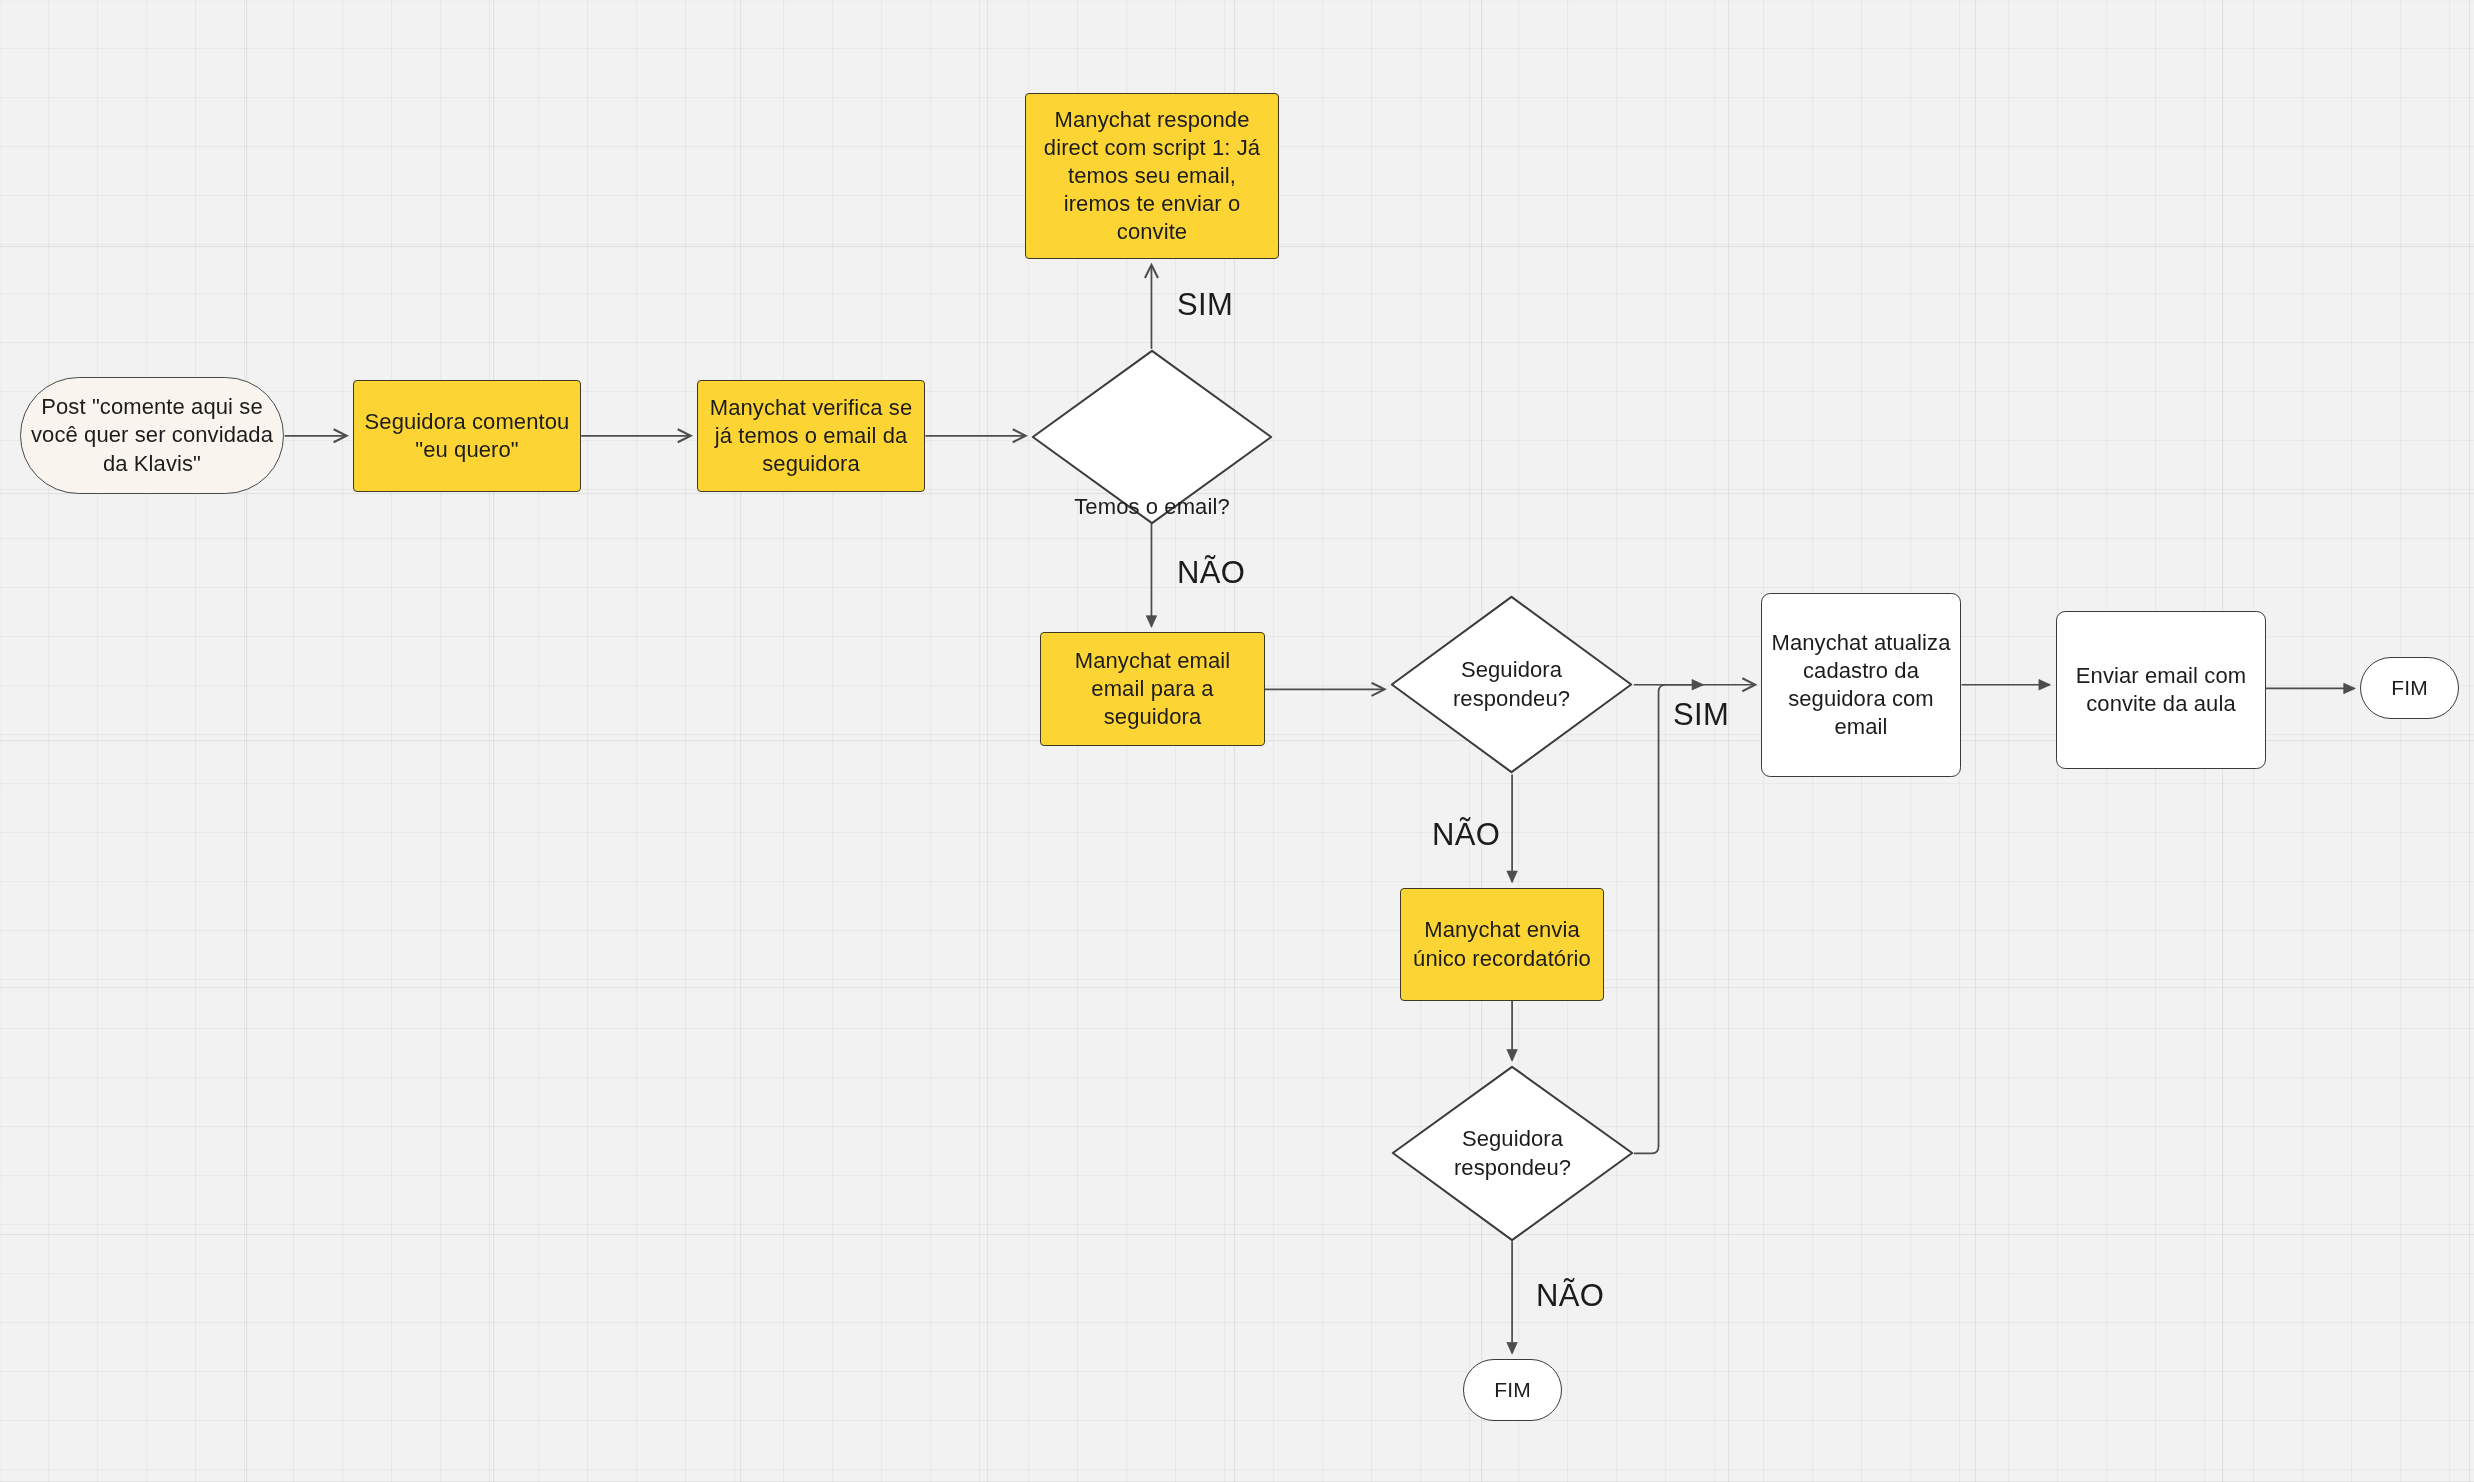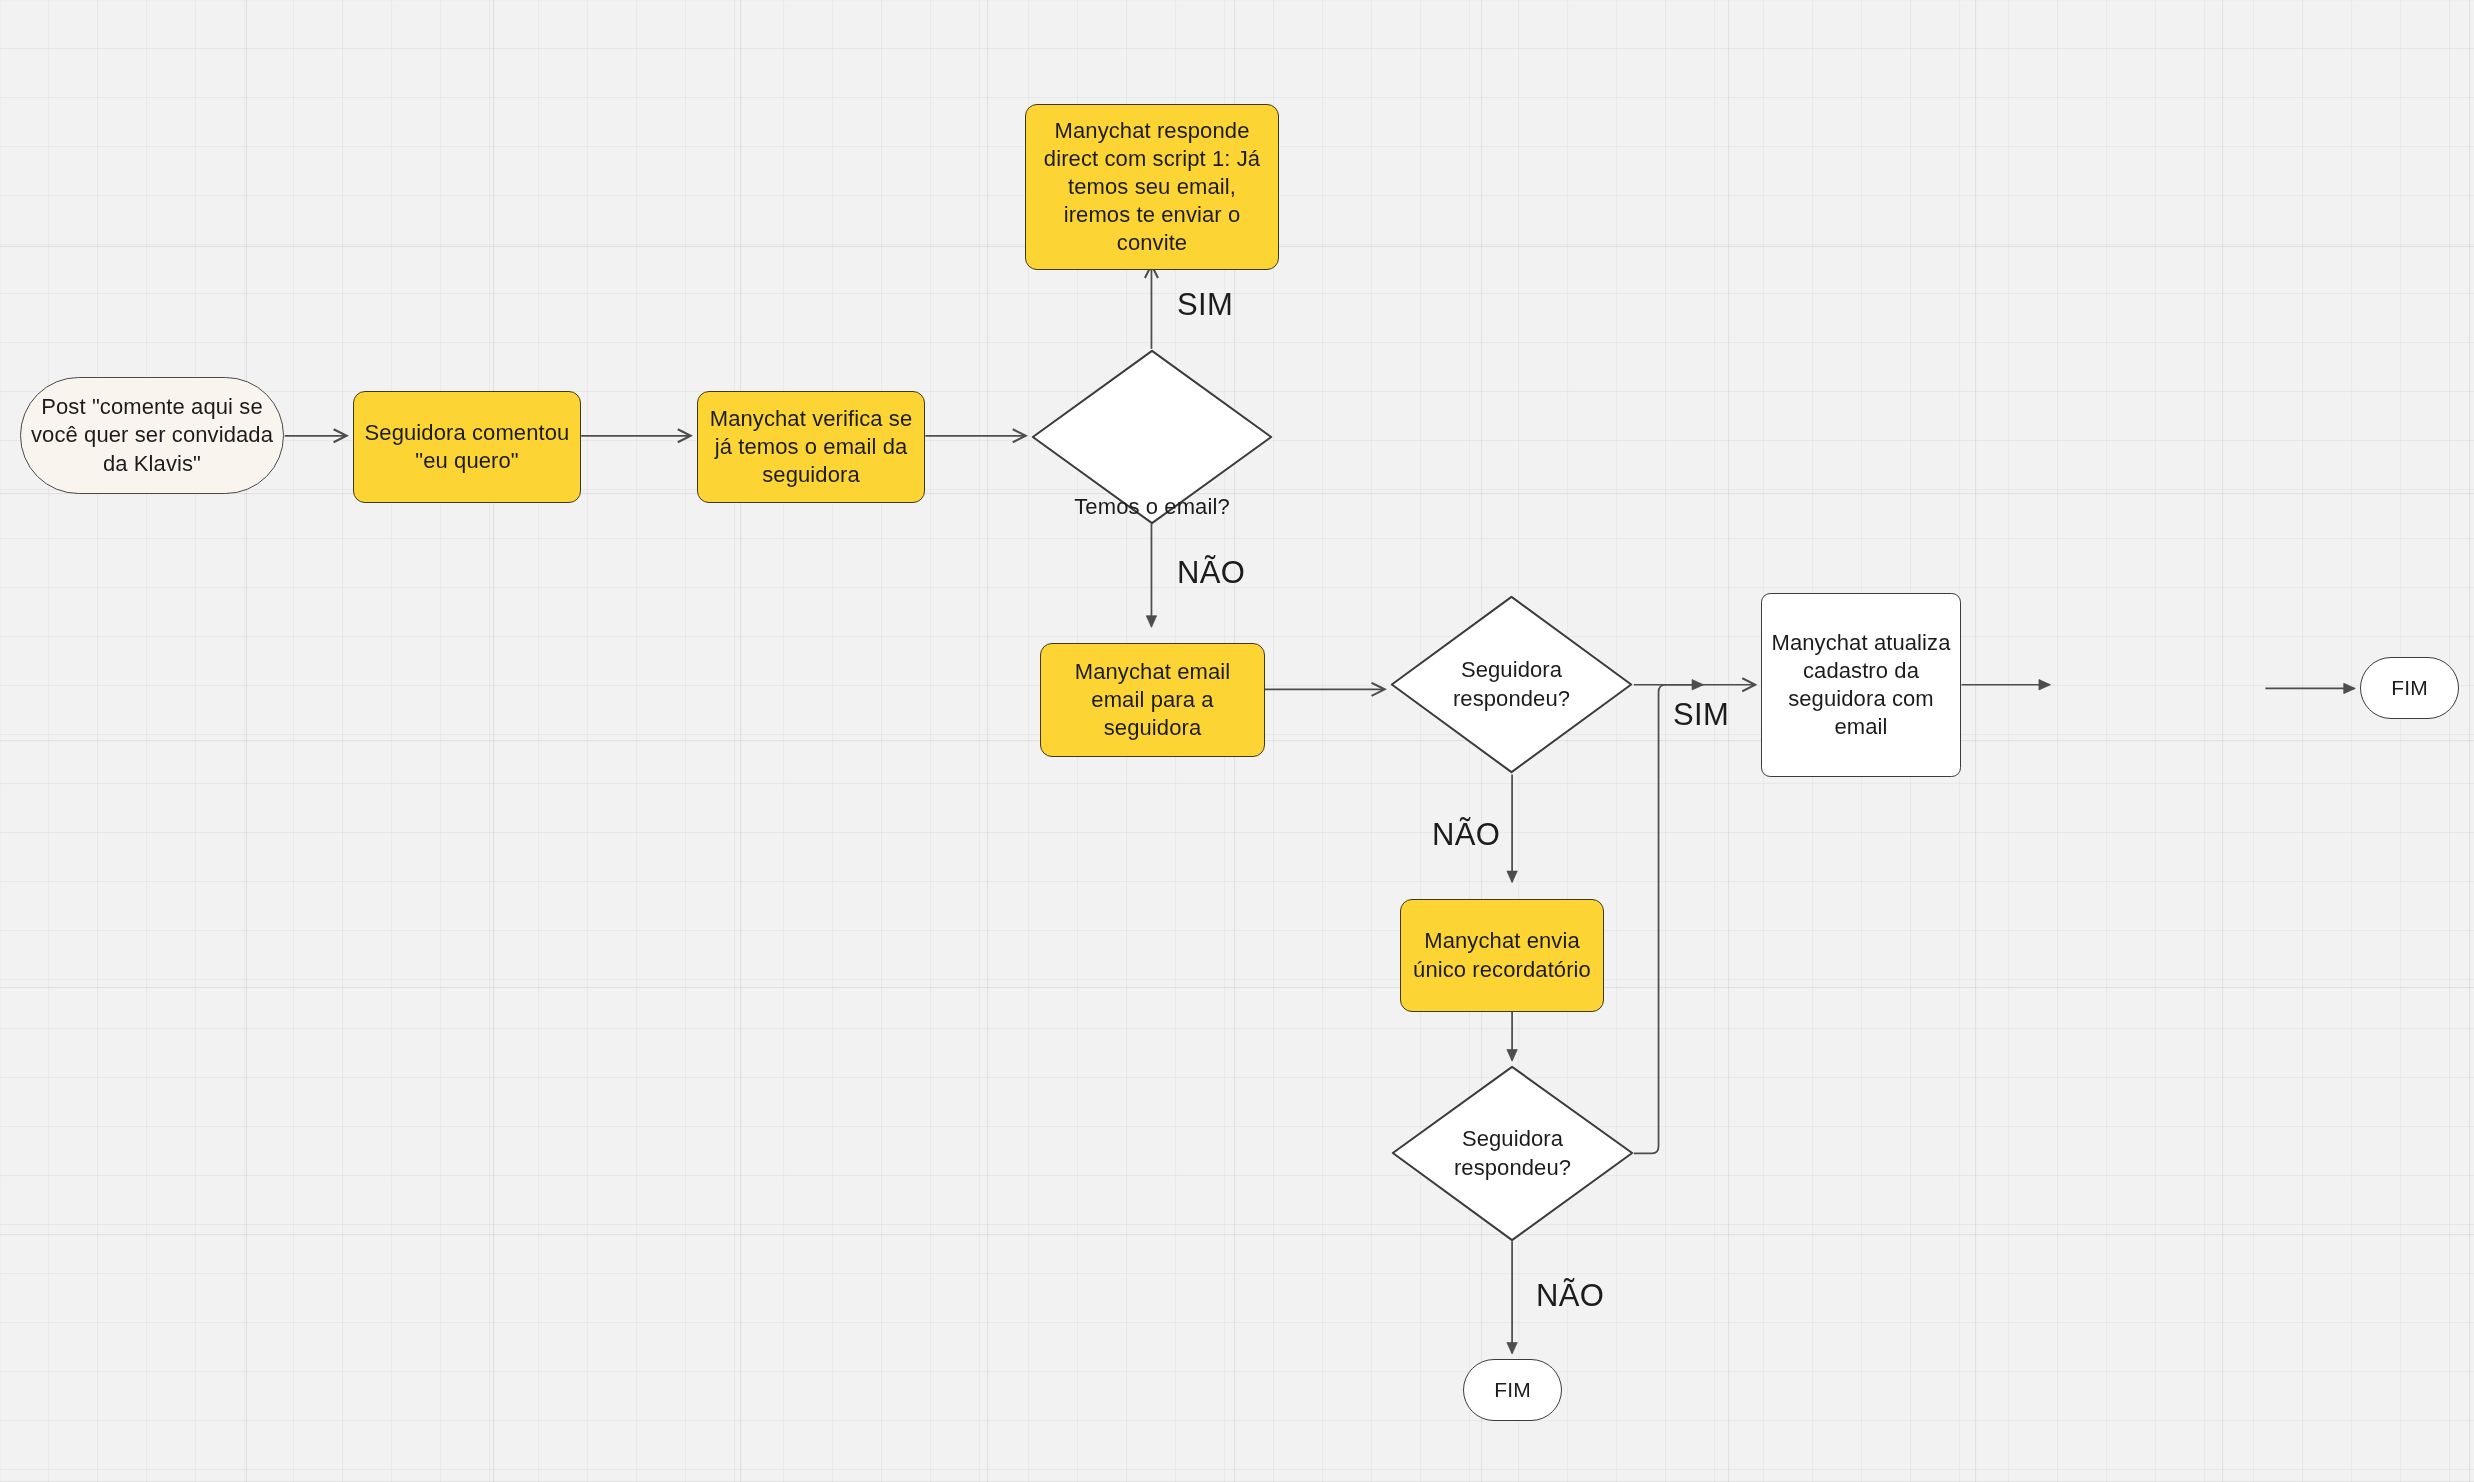--- a/index.html
+++ b/index.html
@@ -48,22 +48,21 @@
     padding: 3.7px 9.2px;
   }
   .n-start {
     background: #faf4ef;
     border: 1.5px solid #4a4a4a;
     border-radius: 62px;
   }
   .n-process-yellow {
     background: #fcd535;
     border: 1.6px solid #3d3a24;
-    border-radius: 12px;
-    margin-top: 11px;
+    border-radius: 4px;
   }
   .n-process-white {
     background: #ffffff;
     border: 1.6px solid #3b3b3b;
     border-radius: 9.2px;
   }
   .n-end {
     background: #ffffff;
     border: 1.6px solid #3b3b3b;
     border-radius: 31px;
@@ -156,20 +155,21 @@
 
   <div class="node n-decision" style="left:1390px; top:595px; width:243px; height:179px;">
     <svg class="dia-svg" viewBox="0 0 266 196" preserveAspectRatio="none">
       <polygon points="133,2 264,98 133,194 2,98" fill="#ffffff" stroke="#3b3b3b" stroke-width="2.2" stroke-linejoin="round"></polygon>
     </svg>
     <span class="dia-label">Seguidora respondeu?</span>
   </div>
 
   <div class="node n-process-white" style="left:1761px; top:593px; width:200px; height:184px;">Manychat atualiza cadastro da seguidora com email</div>
 
+  <div class="node n-process-white" style="left:2056px; top:611px; width:210px; height:158px;">Enviar email com convite da aula</div>
 
   <div class="node n-end" style="left:2360px; top:657px; width:99px; height:62px;">FIM</div>
 
   <div class="node n-process-yellow" style="left:1400px; top:888px; width:204px; height:113px;">Manychat envia único recordatório</div>
 
   <div class="node n-decision" style="left:1391px; top:1065px; width:243px; height:177px;">
     <svg class="dia-svg" viewBox="0 0 265 193" preserveAspectRatio="none">
       <polygon points="132,2 263,96 132,191 2,96" fill="#ffffff" stroke="#3b3b3b" stroke-width="2.2" stroke-linejoin="round"></polygon>
     </svg>
     <span class="dia-label">Seguidora respondeu?</span>

